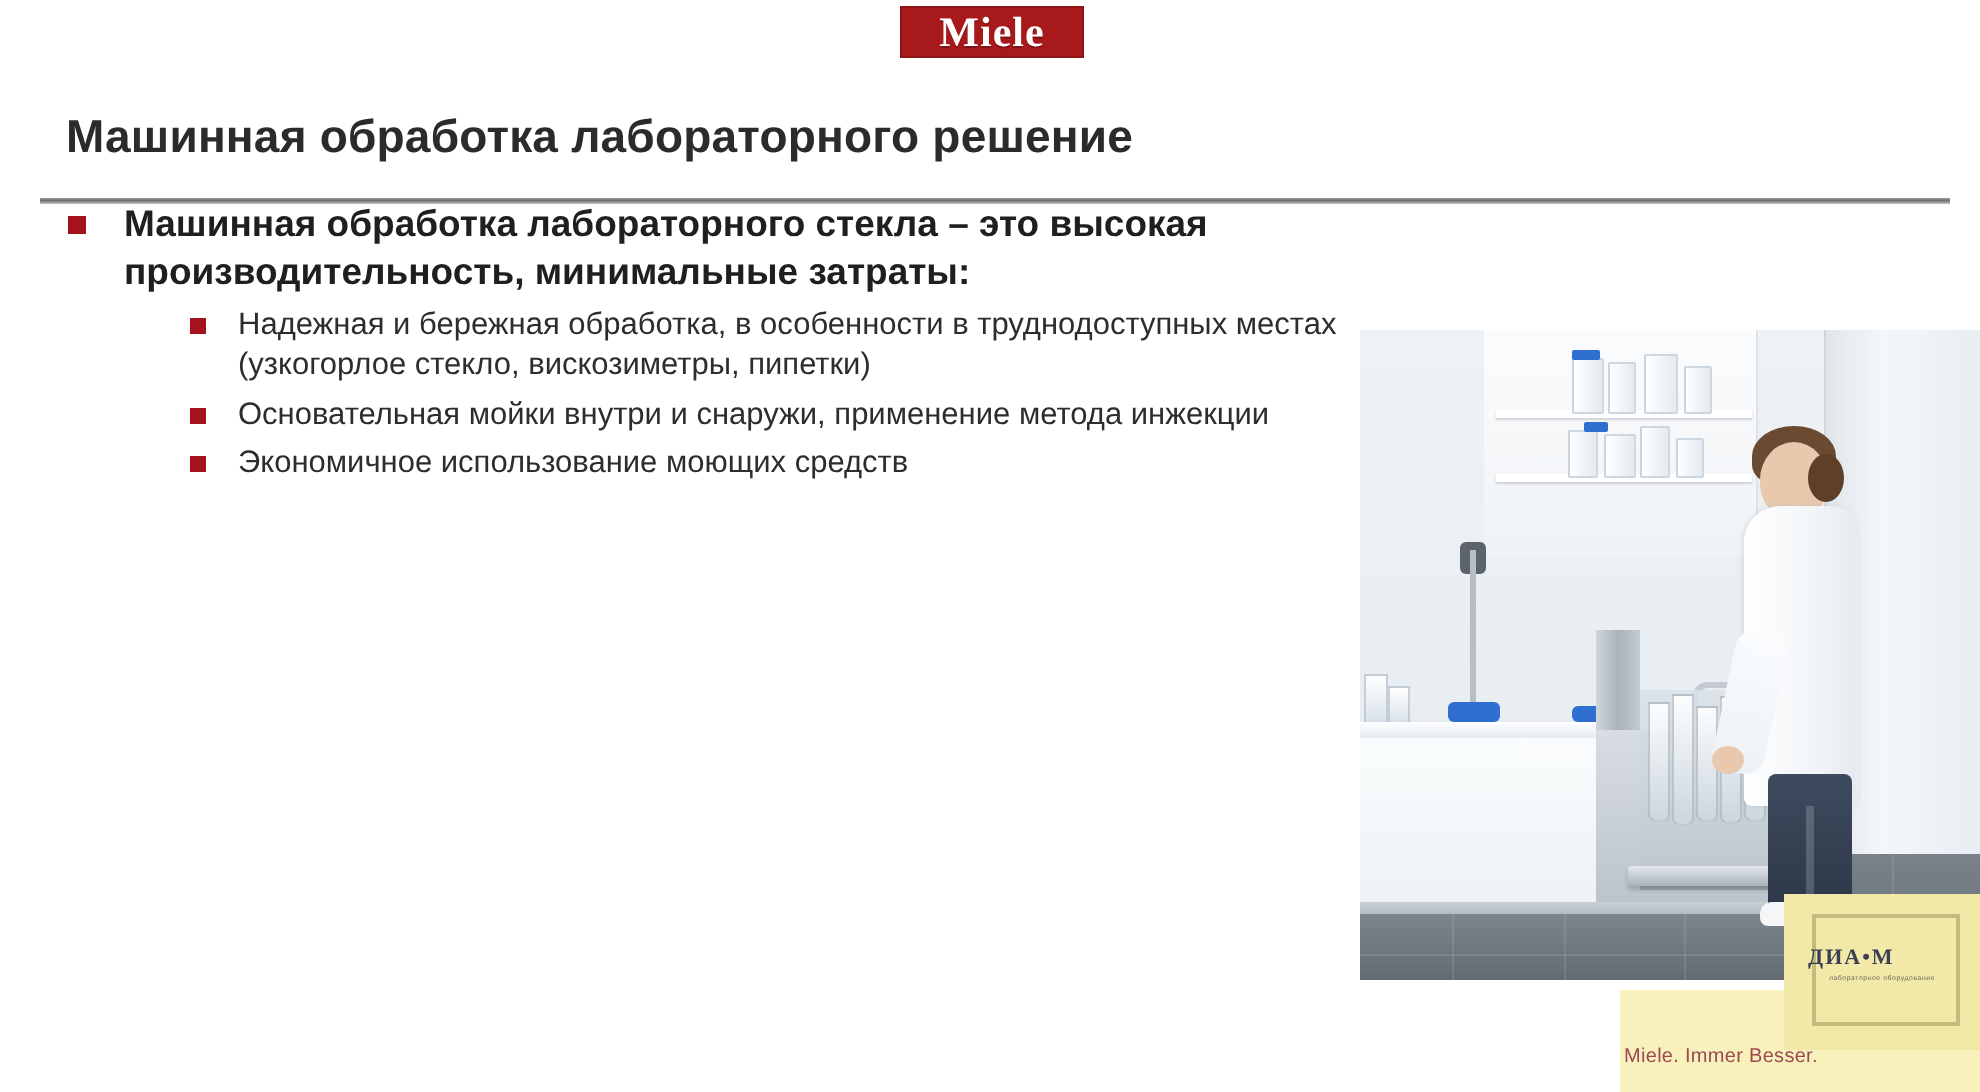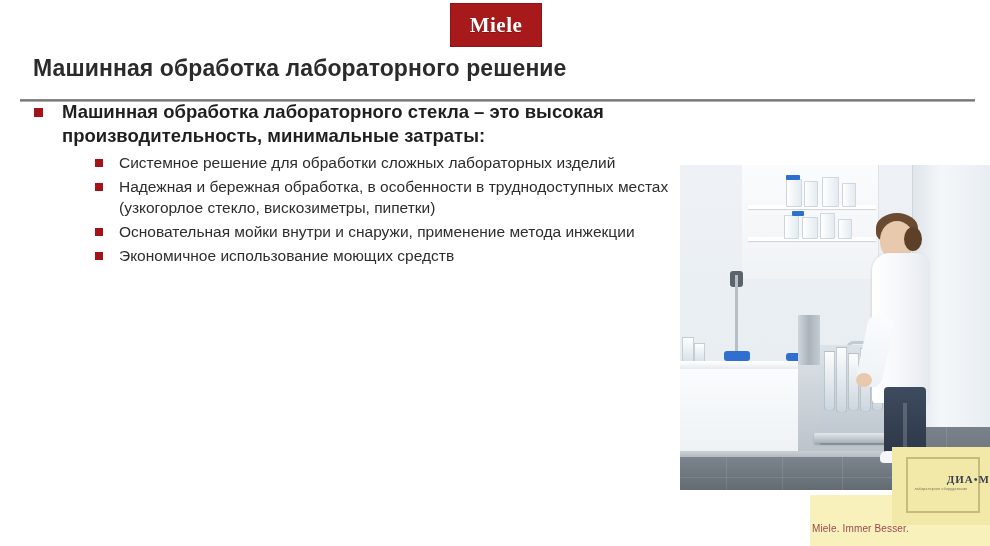--- a/index.html
+++ b/index.html
@@ -7,21 +7,21 @@
     width:990px;height:546px;
     background:#ffffff;
     font-family:"Liberation Sans", sans-serif;
     overflow:hidden;
     position:relative;
   }
   .slide{position:relative;width:990px;height:546px;background:#fff;}
 
   
   .logo-box{
-    position:absolute;left:450px;top:3px;width:92px;height:44px;
+    position:absolute;left:450px;top:3px;width:92px;height:26px;
     background:#a8191b;
     display:flex;align-items:center;justify-content:center;
     box-shadow:0 0 0 1px #8e1416 inset;
   }
   .logo-text{
     font-family:"Liberation Serif", serif;
     color:#ffffff;font-weight:bold;font-size:21px;
     letter-spacing:.5px;line-height:1;
     text-shadow:0 1px 0 rgba(0,0,0,.25);
   }
@@ -156,21 +156,21 @@
   
   .wm{
     position:absolute;left:892px;top:447px;width:98px;height:78px;
     background:#f2e9a8;
   }
   .wm-inner{
     position:absolute;left:14px;top:10px;right:10px;bottom:12px;
     border:2px solid rgba(140,130,70,.45);
   }
   .wm-text{
-    position:absolute;left:0;right:0;top:26px;text-align:right;
+    position:absolute;left:12px;right:0;top:26px;text-align:left;
     font-family:"Liberation Serif", serif;
     font-size:11px;font-weight:bold;color:#3a3f52;letter-spacing:1px;
   }
   .wm-sub{
     position:absolute;left:0;right:0;top:40px;text-align:center;
     font-size:3.4px;color:#6a6a5a;letter-spacing:.3px;
   }
   .wm-band{
     position:absolute;left:810px;top:495px;width:180px;height:51px;
     background:#f7efb4;opacity:.9;
@@ -197,21 +197,20 @@
   <div class="body-col">
 
     <div class="l1">
       <span class="mk"></span>
       <span>Машинная обработка лабораторного стекла – это высокая производительность, минимальные затраты:</span>
     </div>
 
     <ul class="sublist">
       <li class="l2">
         <span class="mk"></span>
-        <span class="txt">Системное решение для обработки сложных лабораторных изделий</span>
       </li>
       <li class="l2">
         <span class="mk"></span>
         <span class="txt">Надежная и бережная обработка, в особенности в труднодоступных местах (узкогорлое стекло, вискозиметры, пипетки)</span>
       </li>
       <li class="l2">
         <span class="mk"></span>
         <span class="txt">Основательная мойки внутри и снаружи, применение метода инжекции</span>
       </li>
       <li class="l2">

